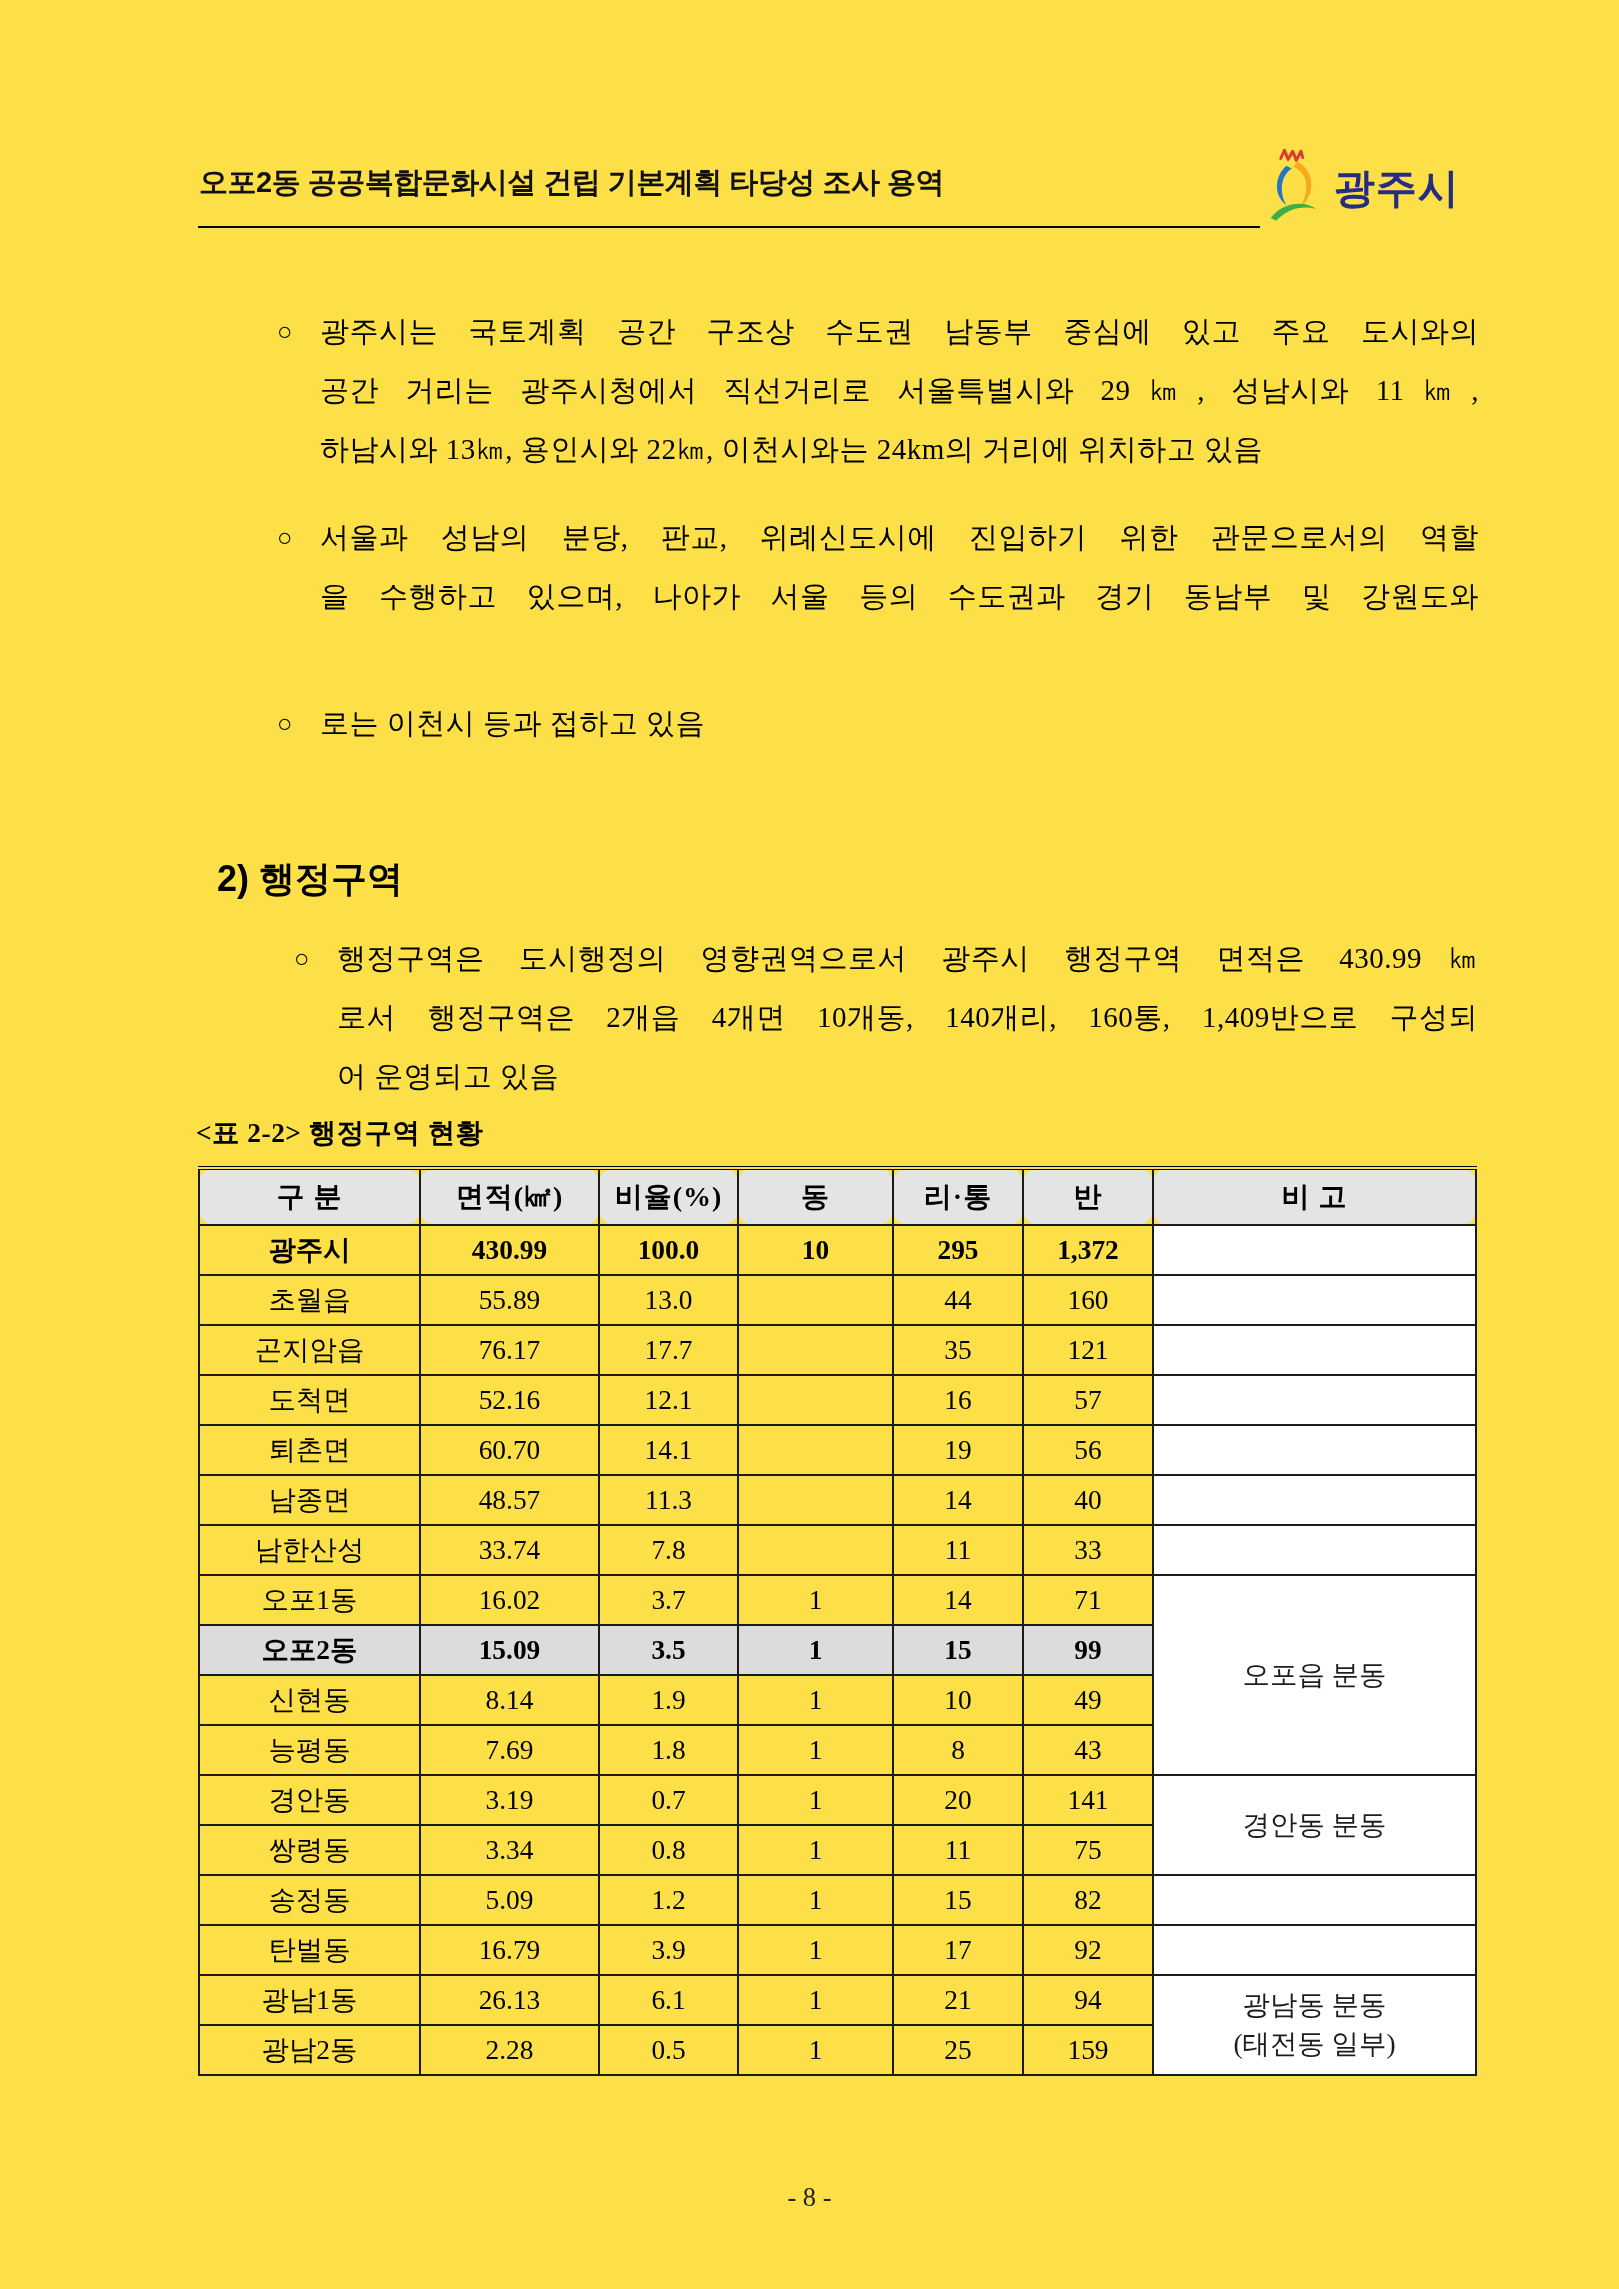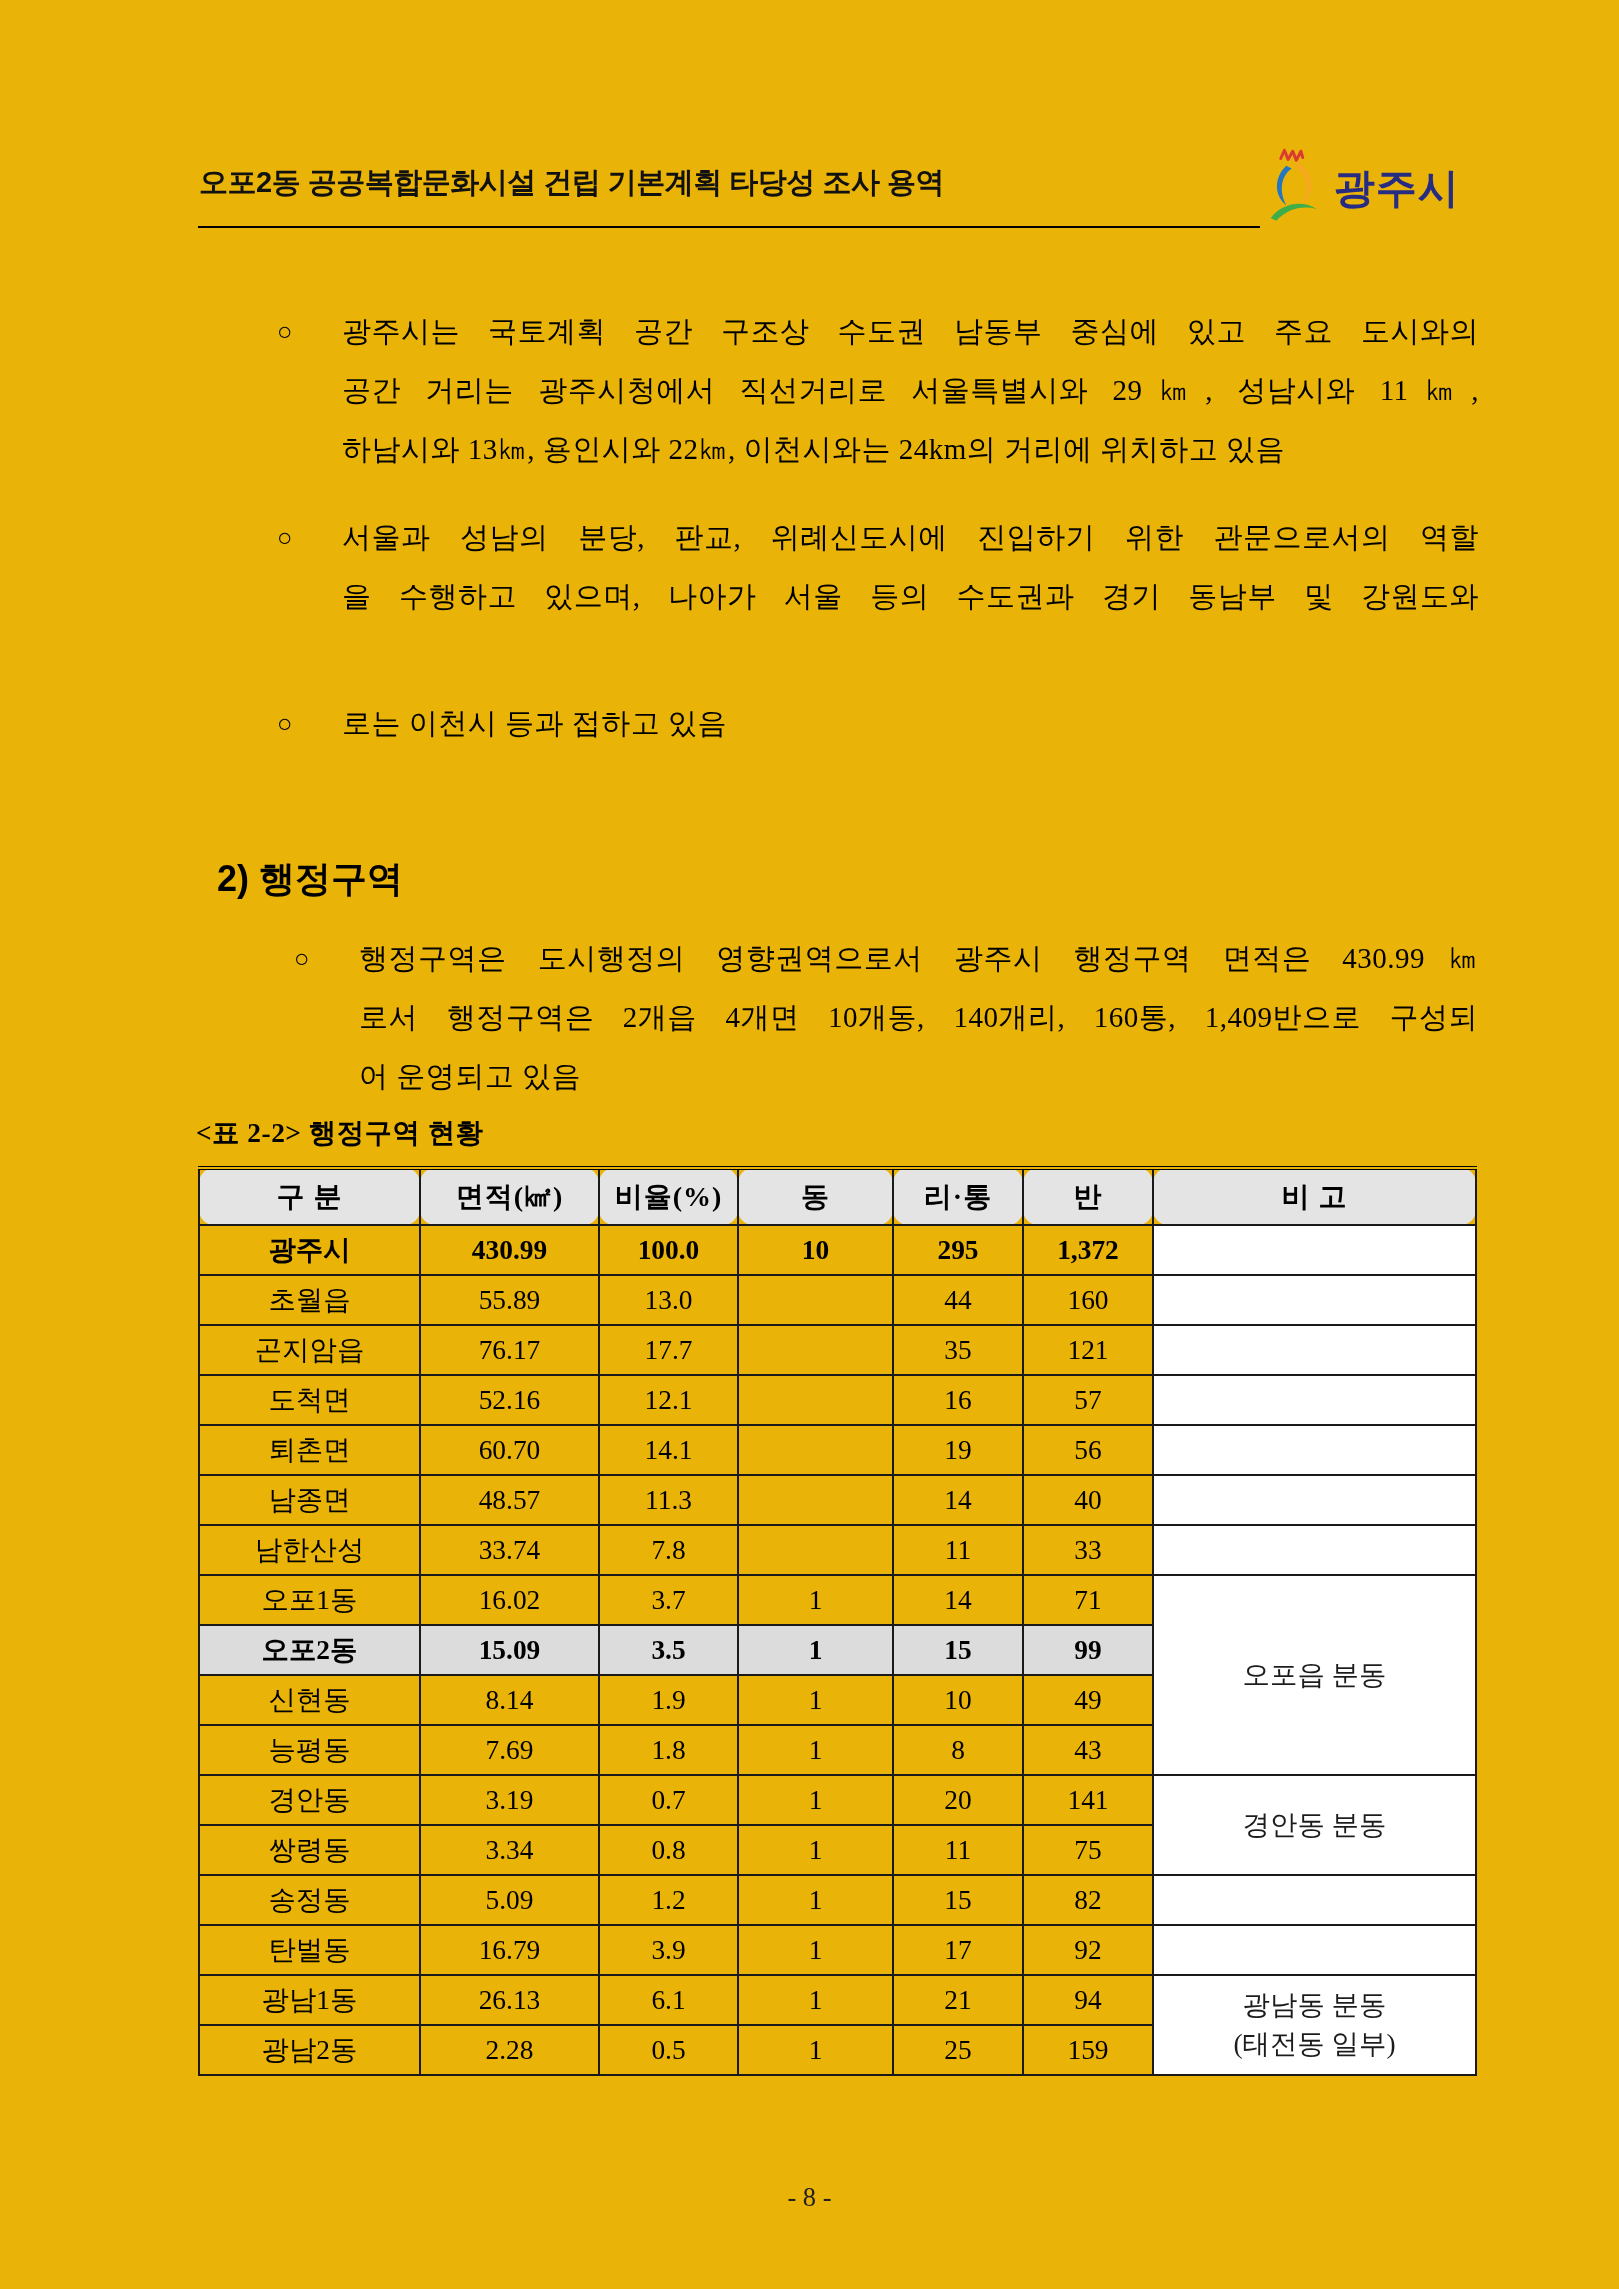--- a/index.html
+++ b/index.html
@@ -1,17 +1,17 @@
 <!DOCTYPE html>
 <html><head>
 <meta charset="utf-8">
 <style>
   html,body{margin:0;padding:0;background:#fff;}
   .page{
-    position:relative;width:1619px;height:2290px;background:#eab308;
+    position:relative;width:1619px;height:2290px;background:#fde047;
     font-family:"Liberation Serif","DejaVu Serif",serif;color:#000;overflow:hidden;
   }
   
   .doc-title{
     position:absolute;left:199px;top:163px;width:1068px;
     font-family:"Liberation Sans","DejaVu Sans",sans-serif;
     font-weight:700;font-size:29px;letter-spacing:-0.5px;color:#111;
   }
   .head-rule{
     position:absolute;left:198px;top:226px;width:1062px;height:0;
@@ -23,21 +23,21 @@
     margin-left:11.8px;margin-top:13.7px;
     font-family:"Liberation Sans","DejaVu Sans",sans-serif;
     font-weight:800;font-size:41px;color:#272c83;letter-spacing:1px;
   }
   
   .bullet{position:absolute;left:277px;width:1202px;font-size:29px;}
   .bullet .marker{
     position:absolute;left:0;top:0;width:45px;line-height:59px;
     font-size:25.5px;
   }
-  .btext{margin-left:65px;}
+  .btext{margin-left:43px;}
   .bline{height:59px;line-height:59px;text-align:justify;text-align-last:justify;letter-spacing:0.5px;}
   .bline.last{text-align-last:auto;}
   .sec-heading{
     position:absolute;left:217px;top:855px;
     font-family:"Liberation Sans","DejaVu Sans",sans-serif;
     font-weight:700;font-size:36px;color:#000;
   }
   .bullet.b4{left:294px;width:1184px;}
   
   .tbl-caption{

